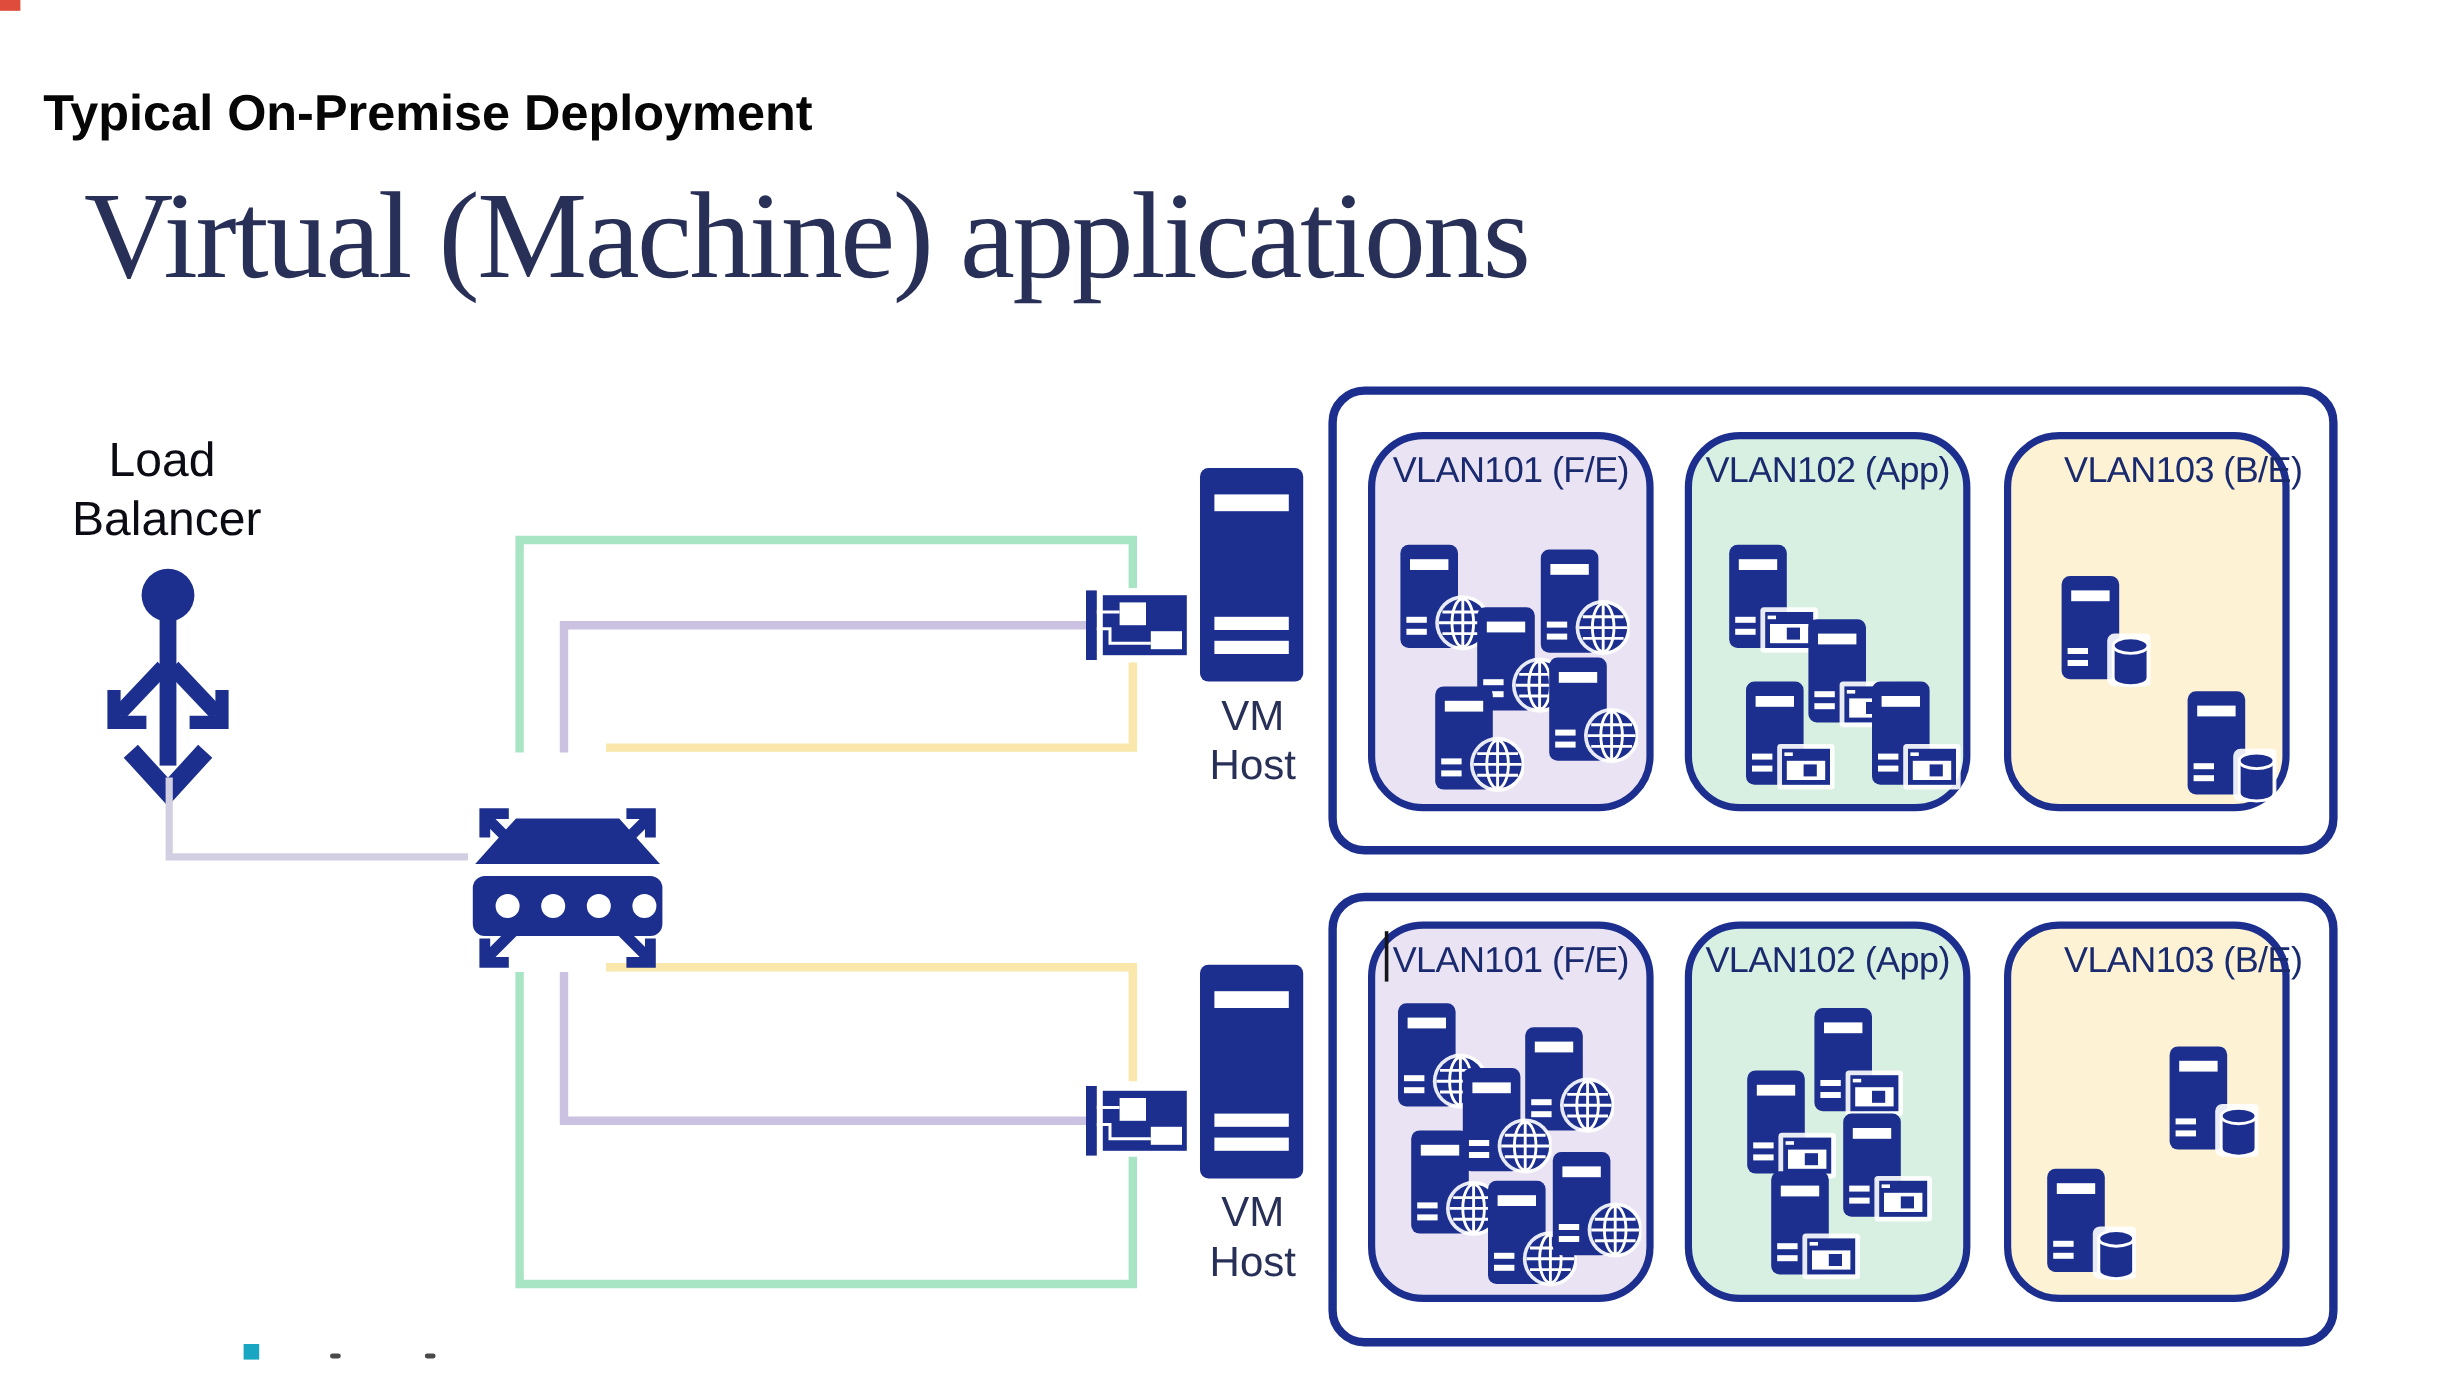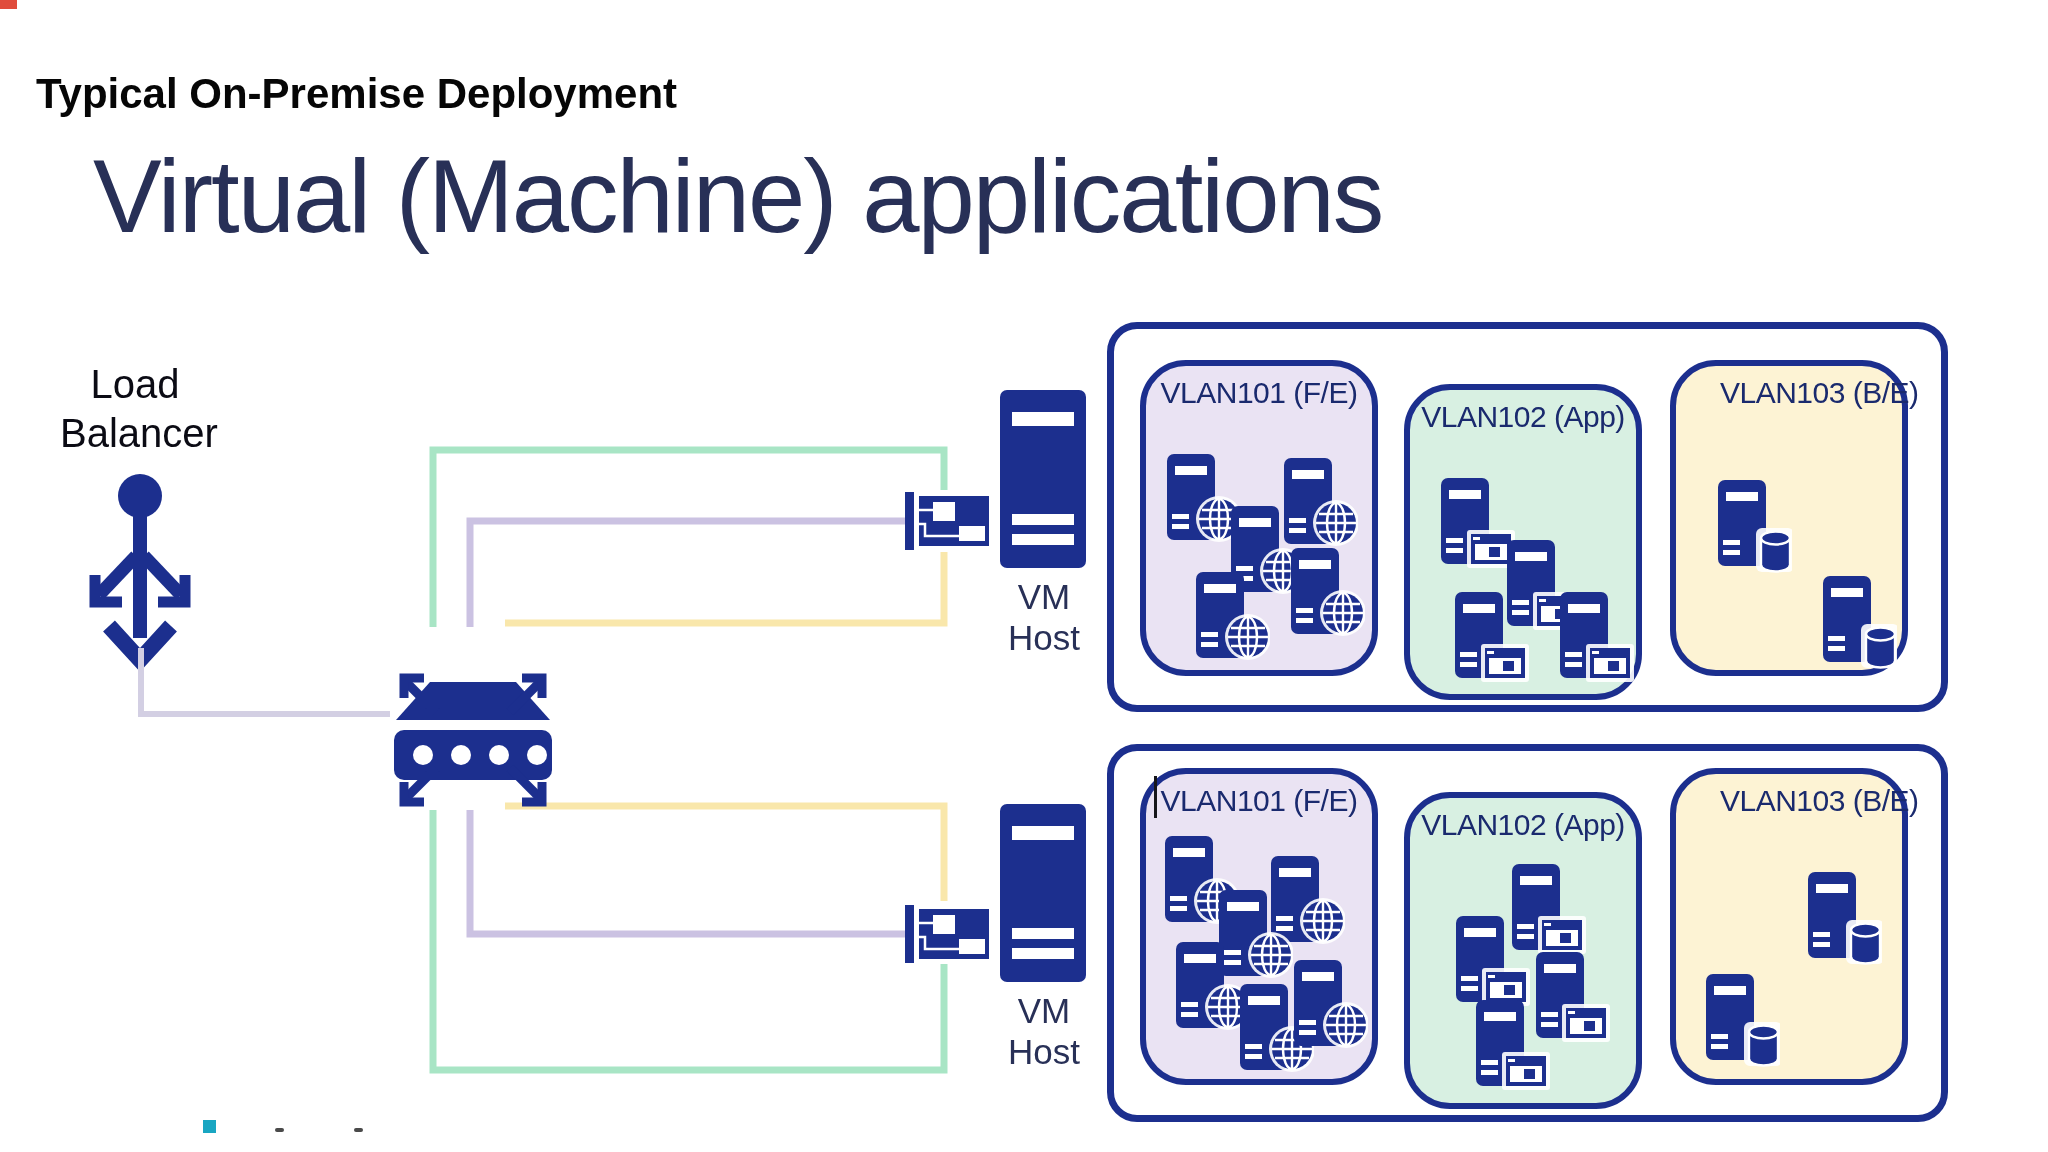--- a/index.html
+++ b/index.html
@@ -8,23 +8,23 @@
     background:var(--canvas-bg,#fff);
     font-family:"Liberation Sans", sans-serif;
   }
   .slide-title{
     position:absolute;left:36px;top:34px;
     font-size:42px;font-weight:600;color:var(--text-dark,#000);
     letter-spacing:0;
     margin-top:36px;
   }
   .main-title{
-    position:absolute;left:93px;top:138px;
+    position:absolute;left:70px;top:138px;
     font-size:103px;font-weight:400;color:var(--title-navy,#283057);
-    letter-spacing:-2px;white-space:nowrap;
+    letter-spacing:-2px;white-space:nowrap;font-family:Liberation Serif, serif;
   }
   .lb-label{
     position:absolute;left:60px;top:360px;width:150px;
     text-align:center;font-size:40px;line-height:1.22;font-weight:500;
     color:#0b0b14;
   }
   .abs{position:absolute;}
   .wires{position:absolute;left:0;top:0;width:2048px;height:1152px;pointer-events:none;}
   .host-label{
     position:absolute;width:96px;text-align:center;
@@ -34,21 +34,21 @@
   .rack{
     position:absolute;background:var(--rack-bg,#fff);
     border:7px solid var(--navy);border-radius:30px;
     box-sizing:border-box;
   }
   .vlan{
     position:absolute;border:6px solid var(--navy);border-radius:46px;
     box-sizing:border-box;width:238px;
   }
   .vlan-fe{background:var(--vlan-fe-bg);}
-  .vlan-app{background:var(--vlan-app-bg);margin-top:24px;}
+  .vlan-app{background:var(--vlan-app-bg);}
   .vlan-be{background:var(--vlan-be-bg);padding-left:44px;}
   .vlan-label{
     margin-top:10px;text-align:center;
     font-size:30px;font-weight:500;letter-spacing:-0.5px;
     color:var(--vlan-label,#1a2a6e);white-space:nowrap;
   }
   .servers{position:absolute;left:0;top:0;right:0;bottom:0;}
   .server{position:absolute;width:76px;height:96px;}
   .n-f{fill:var(--navy);}
   .w-f{fill:#fff;}

